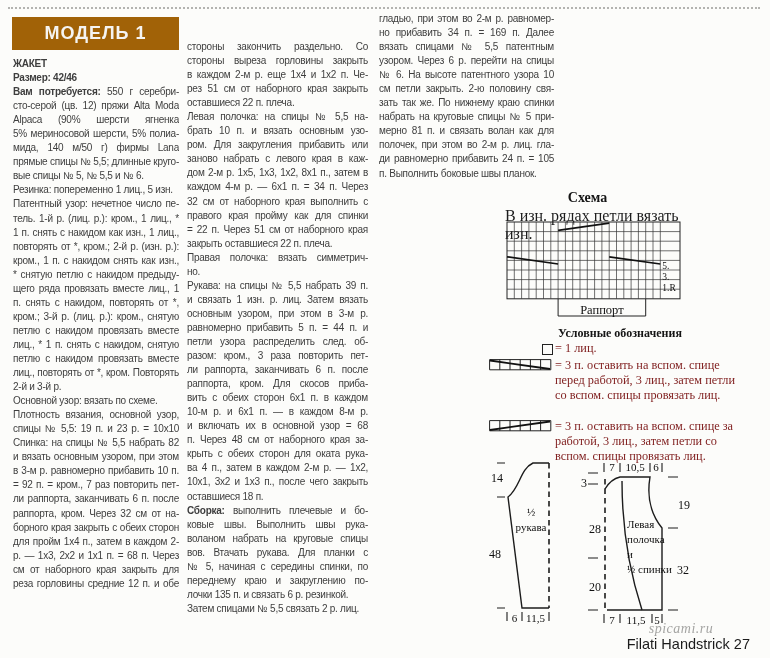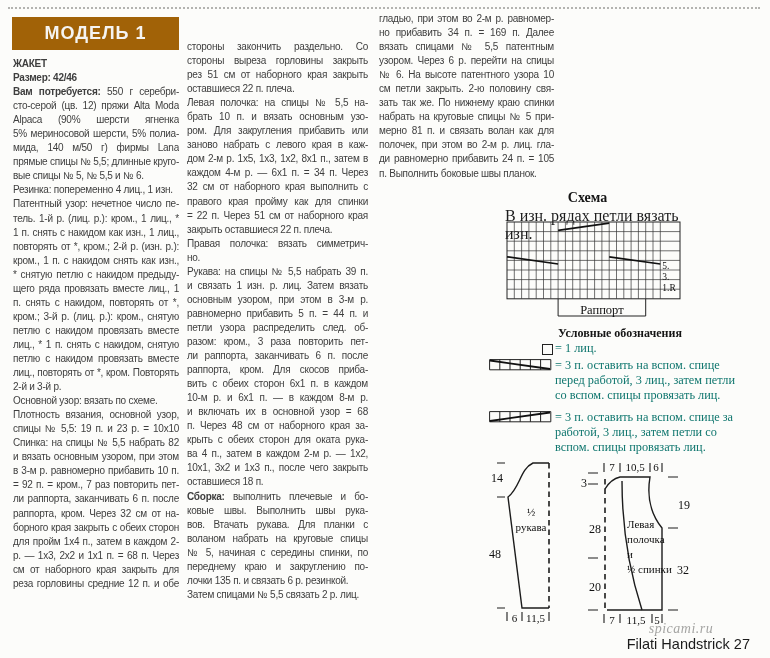--- a/index.html
+++ b/index.html
@@ -23,21 +23,21 @@
   .dline{fill:none;stroke:#1c1c1c;stroke-width:1.6;stroke-dasharray:5.5,4;}
   .tick{fill:none;stroke:#1c1c1c;stroke-width:1.1;}
   .st{font-family:"Liberation Serif",serif;font-size:12px;fill:#111;}
   .st2{font-family:"Liberation Serif",serif;font-size:11px;fill:#111;}
   .legend-title{position:absolute;left:558px;top:326px;font-family:"Liberation Serif",serif;
       font-weight:bold;font-size:12px;color:#141414;}
   #legend{position:absolute;left:489px;top:341px;width:278px;}
   .lgi{position:relative;}
   .lgi .sym{position:absolute;top:1px;}
   .lgi .sq{position:absolute;left:53px;top:3px;width:9px;height:9px;border:1.2px solid #222;background:#fcfcfa;}
-  .ltx{margin-left:66px;font-family:"Liberation Serif",serif;font-size:12.3px;color:#0f766e;}
+  .ltx{margin-left:66px;font-family:"Liberation Serif",serif;font-size:12.3px;color:#7f1d1d;}
   .ltx div{line-height:15px;height:15px;white-space:nowrap;}
   .watermark{position:absolute;left:600px;top:621px;width:162px;text-align:center;
       font-family:"Liberation Serif",serif;font-style:italic;font-size:14px;color:#a5a5a3;letter-spacing:.5px;}
   .credit{position:absolute;left:572px;top:636px;width:178px;text-align:right;
       font-size:14.5px;color:#1b1b1b;}
 </style>
 </head>
 <body>
 
 <div class="page">
@@ -50,21 +50,21 @@
   <div class="col" style="left:13px;top:57px;width:166px;">
       <div class="ln nj"><span class="b">ЖАКЕТ</span></div>
       <div class="ln nj"><span class="b">Размер: 42/46</span></div>
       <div class="ln"><span class="b">Вам потребуется:</span> 550 г серебри-</div>
       <div class="ln">сто-серой (цв. 12) пряжи Alta Moda</div>
       <div class="ln">Alpaca (90% шерсти ягненка альпака,</div>
       <div class="ln">5% мериносовой шерсти, 5% полиа-</div>
       <div class="ln">мида, 140 м/50 г) фирмы Lana Grossa;</div>
       <div class="ln">прямые спицы № 5,5; длинные круго-</div>
       <div class="ln nj">вые спицы № 5, № 5,5 и № 6.</div>
-      <div class="ln nj">Резинка: попеременно 4 лиц., 1 изн.</div>
+      <div class="ln nj">Резинка: попеременно 1 лиц., 5 изн.</div>
       <div class="ln">Патентный узор: нечетное число пе-</div>
       <div class="ln">тель. 1-й р. (лиц. р.): кром., 1 лиц., *</div>
       <div class="ln">1 п. снять с накидом как изн., 1 лиц.,</div>
       <div class="ln">повторять от *, кром.; 2-й р. (изн. р.):</div>
       <div class="ln">кром., 1 п. с накидом снять как изн.,</div>
       <div class="ln">* снятую петлю с накидом предыду-</div>
       <div class="ln">щего ряда провязать вместе лиц., 1</div>
       <div class="ln">п. снять с накидом, повторять от *,</div>
       <div class="ln">кром.; 3-й р. (лиц. р.): кром., снятую</div>
       <div class="ln">петлю с накидом провязать вместе</div>
@@ -83,20 +83,21 @@
       <div class="ln">раппорта, кром. Через 32 см от на-</div>
       <div class="ln">борного края закрыть с обеих сторон</div>
       <div class="ln">для пройм 1x4 п., затем в каждом 2-м</div>
       <div class="ln">р. — 1x3, 2x2 и 1x1 п. = 68 п. Через 48</div>
       <div class="ln">см от наборного края закрыть для вы-</div>
       <div class="ln">реза горловины средние 12 п. и обе</div>
     </div>
   <div class="col" style="left:187px;top:12px;width:181px;margin-top:28px;">
       <div class="ln">стороны закончить раздельно. Со</div>
       <div class="ln">стороны выреза горловины закрыть</div>
+      <div class="ln">в каждом 2-м р. еще 1x4 и 1x2 п. Че-</div>
       <div class="ln">рез 51 см от наборного края закрыть</div>
       <div class="ln nj">оставшиеся 22 п. плеча.</div>
       <div class="ln">Левая полочка: на спицы № 5,5 на-</div>
       <div class="ln">брать 10 п. и вязать основным узо-</div>
       <div class="ln">ром. Для закругления прибавить или</div>
       <div class="ln">заново набрать с левого края в каж-</div>
       <div class="ln">дом 2-м р. 1x5, 1x3, 1x2, 8x1 п., затем в</div>
       <div class="ln">каждом 4-м р. — 6x1 п. = 34 п. Через</div>
       <div class="ln">32 см от наборного края выполнить с</div>
       <div class="ln">правого края пройму как для спинки</div>
@@ -115,22 +116,22 @@
       <div class="ln">вить с обеих сторон 6x1 п. в каждом</div>
       <div class="ln">10-м р. и 6x1 п. — в каждом 8-м р.</div>
       <div class="ln">и включать их в основной узор = 68</div>
       <div class="ln">п. Через 48 см от наборного края за-</div>
       <div class="ln">крыть с обеих сторон для оката рука-</div>
       <div class="ln">ва 4 п., затем в каждом 2-м р. — 1x2,</div>
       <div class="ln">10x1, 3x2 и 1x3 п., после чего закрыть</div>
       <div class="ln nj">оставшиеся 18 п.</div>
       <div class="ln"><span class="b">Сборка:</span> выполнить плечевые и бо-</div>
       <div class="ln">ковые швы. Выполнить швы рука-</div>
+      <div class="ln">воланом набрать на круговые спицы</div>
       <div class="ln">вов. Втачать рукава. Для планки с</div>
-      <div class="ln">воланом набрать на круговые спицы</div>
       <div class="ln">№ 5, начиная с середины спинки, по</div>
       <div class="ln">переднему краю и закруглению по-</div>
       <div class="ln nj">лочки 135 п. и связать 6 р. резинкой.</div>
       <div class="ln nj">Затем спицами № 5,5 связать 2 р. лиц.</div>
     </div>
   <div class="col" style="left:379px;top:12px;width:175px;">
       <div class="ln">гладью, при этом во 2-м р. равномер-</div>
       <div class="ln">но прибавить 34 п. = 169 п. Далее</div>
       <div class="ln">вязать спицами № 5,5 патентным</div>
       <div class="ln">узором. Через 6 р. перейти на спицы</div>
@@ -199,21 +200,21 @@
         <svg width="63" height="12" class="sym">
           <path d="M0.6,0.6 H61.8 V10.8 H0.6 Z M10.799999999999999,0.6 V10.8 M21,0.6 V10.8 M31.2,0.6 V10.8 M41.4,0.6 V10.8 M51.6,0.6 V10.8" fill="none" stroke="#222" stroke-width="1"></path>
           <line x1="1" y1="1.5" x2="61" y2="10" stroke="#111" stroke-width="1.8"></line>
         </svg>
         <div class="ltx">
           <div>= 3 п. оставить на вспом. спице</div>
           <div>перед работой, 3 лиц., затем петли</div>
           <div>со вспом. спицы провязать лиц.</div>
         </div>
       </div>
-      <div class="lgi" style="margin-top: 7px;">
+      <div class="lgi" style="margin-top: 16px;">
         <svg width="63" height="12" class="sym">
           <path d="M0.6,0.6 H61.8 V10.8 H0.6 Z M10.799999999999999,0.6 V10.8 M21,0.6 V10.8 M31.2,0.6 V10.8 M41.4,0.6 V10.8 M51.6,0.6 V10.8" fill="none" stroke="#222" stroke-width="1"></path>
           <line x1="1" y1="10" x2="61" y2="1.5" stroke="#111" stroke-width="1.8"></line>
         </svg>
         <div class="ltx">
           <div>= 3 п. оставить на вспом. спице за</div>
           <div>работой, 3 лиц., затем петли со</div>
           <div>вспом. спицы провязать лиц.</div>
         </div>
       </div>

